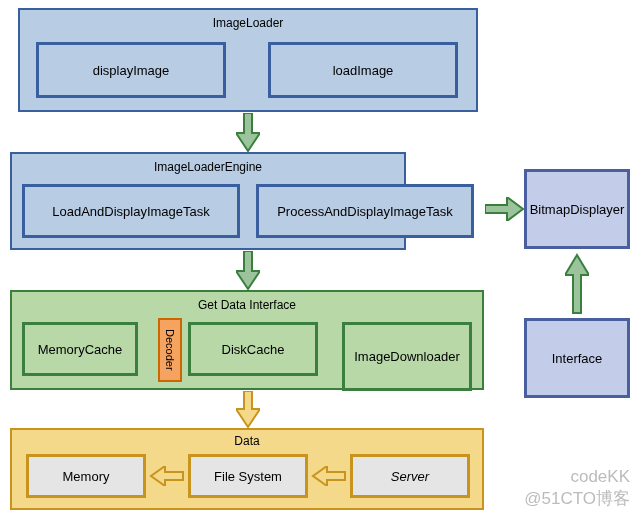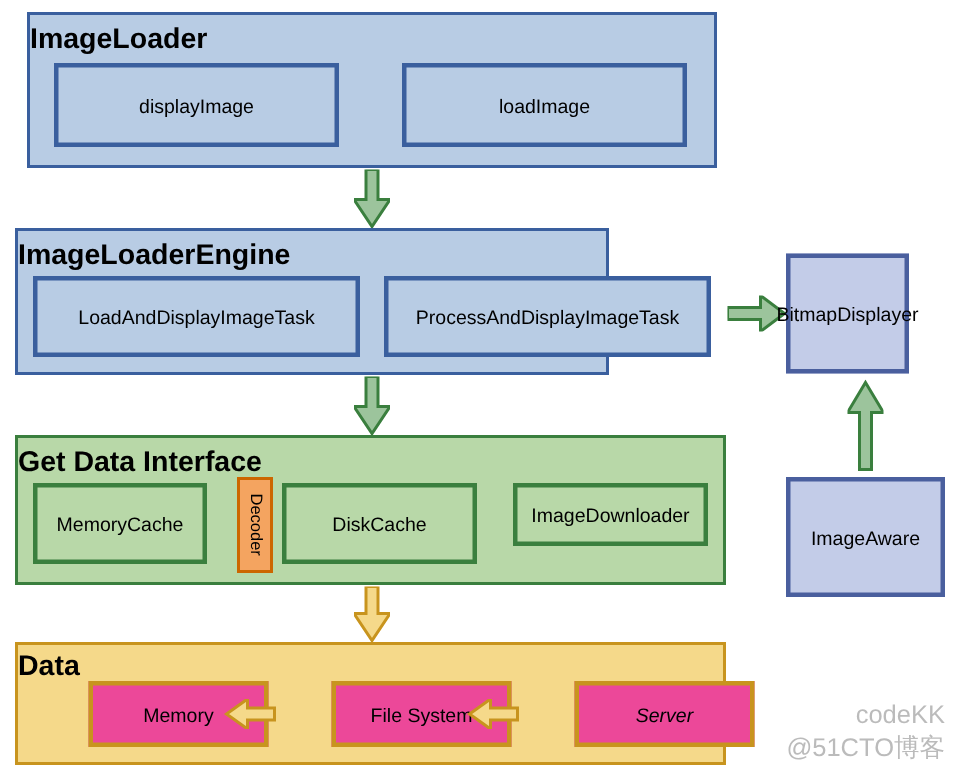--- a/index.html
+++ b/index.html
@@ -5,23 +5,23 @@
   * { box-sizing: border-box; margin: 0; padding: 0; }
   body { width: 640px; height: 518px; background: #fff; font-family: Arial, sans-serif; font-size: 13px; position: relative; }
   .container { position: relative; width: 640px; height: 518px; }
   .box { position: absolute; border: 2px solid; display: flex; align-items: center; justify-content: center; text-align: center; }
   .blue-outer { background: #b8cce4; border-color: #3a5f9e; }
   .blue-inner { background: #b8cce4; border-color: #3a5f9e; border-width: 3px; }
   .purple-box { background: #c3cce8; border-color: #4a5f9e; border-width: 3px; }
   .green-outer { background: #b8d8a8; border-color: #3a7f3e; }
   .green-inner { background: #b8d8a8; border-color: #3a7f3e; border-width: 3px; }
   .yellow-outer { background: #f5d98a; border-color: #c8941e; }
-  .yellow-inner { background: #ec4899; border-color: #c8941e; border-width: 3px; margin-left: 33px; }
+  .yellow-inner { background: #e5e5e5; border-color: #c8941e; border-width: 3px; }
   .orange-box { background: #f4a460; border-color: #cc6600; border-width: 2px; writing-mode: vertical-rl; text-orientation: mixed; font-size: 11px; }
-  .title { position: absolute; font-weight: bold; font-size: 19px; width: 100%; text-align: left; }
+  .title { position: absolute; font-weight: normal; font-size: 12px; width: 100%; text-align: center; }
   .arrow { position: absolute; }
   .arrow-down svg, .arrow-left svg, .arrow-right svg, .arrow-up svg { display: block; }
   .watermark { position: absolute; right: 10px; bottom: 8px; color: rgba(120,120,120,0.5); font-size: 17px; text-align: right; line-height: 1.3; }
 </style>
 </head>
 <body>
 
 <div class="container">
 
   <div class="box blue-outer" style="left:18px; top:8px; width:460px; height:104px;">
@@ -49,26 +49,26 @@
   <div class="box blue-inner" style="left:256px; top:184px; width:218px; height:54px;">
     <span>ProcessAndDisplayImageTask</span>
   </div>
 
   <div class="arrow arrow-right" style="left:485px; top:197px;">
     <svg width="40" height="24">
         <path d="M0 8 L22 8 L22 0 L38 12 L22 24 L22 16 L0 16 Z" fill="#9cc49c" stroke="#3a7f3e" stroke-width="2"></path>
       </svg>
   </div>
 
-  <div class="box purple-box" style="left:524px; top:169px; width:82px; height:80px;">
+  <div class="box purple-box" style="left:524px; top:169px; width:106px; height:80px;">
     <span>BitmapDisplayer</span>
   </div>
 
   <div class="box purple-box" style="left:524px; top:318px; width:106px; height:80px;">
-    <span>ImageAware</span>
+    <span>Interface</span>
   </div>
 
   <div class="arrow arrow-up" style="left:565px; top:253px;">
     <svg width="24" height="62">
         <path d="M12 2 L24 22 L16 22 L16 60 L8 60 L8 22 L0 22 Z" fill="#9cc49c" stroke="#3a7f3e" stroke-width="2"></path>
       </svg>
   </div>
 
   <div class="arrow arrow-down" style="left:236px; top:251px;">
     <svg width="24" height="40">
@@ -81,21 +81,21 @@
   </div>
   <div class="box green-inner" style="left:22px; top:322px; width:116px; height:54px;">
     <span>MemoryCache</span>
   </div>
   <div class="box orange-box" style="left:158px; top:318px; width:24px; height:64px;">
     <span>Decoder</span>
   </div>
   <div class="box green-inner" style="left:188px; top:322px; width:130px; height:54px;">
     <span>DiskCache</span>
   </div>
-  <div class="box green-inner" style="left:342px; top:322px; width:130px; height:42px;align-items:center;">
+  <div class="box green-inner" style="left:342px; top:322px; width:130px; height:69px;align-items:center;">
     <span>ImageDownloader</span>
   </div>
 
   <div class="arrow arrow-down" style="left:236px; top:391px;">
     <svg width="24" height="38">
         <path d="M8 0 L8 18 L0 18 L12 36 L24 18 L16 18 L16 0 Z" fill="#f5d98a" stroke="#c8941e" stroke-width="2"></path>
       </svg>
   </div>
 
   <div class="box yellow-outer" style="left:10px; top:428px; width:474px; height:82px;">

